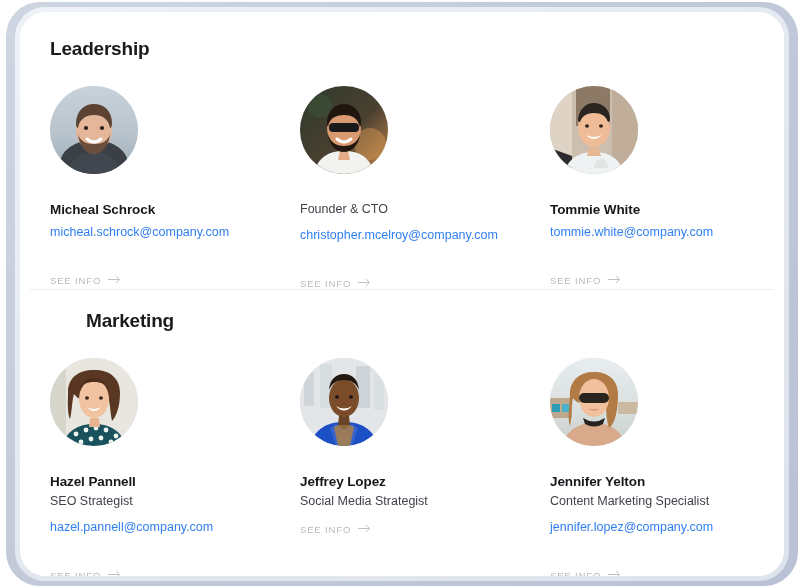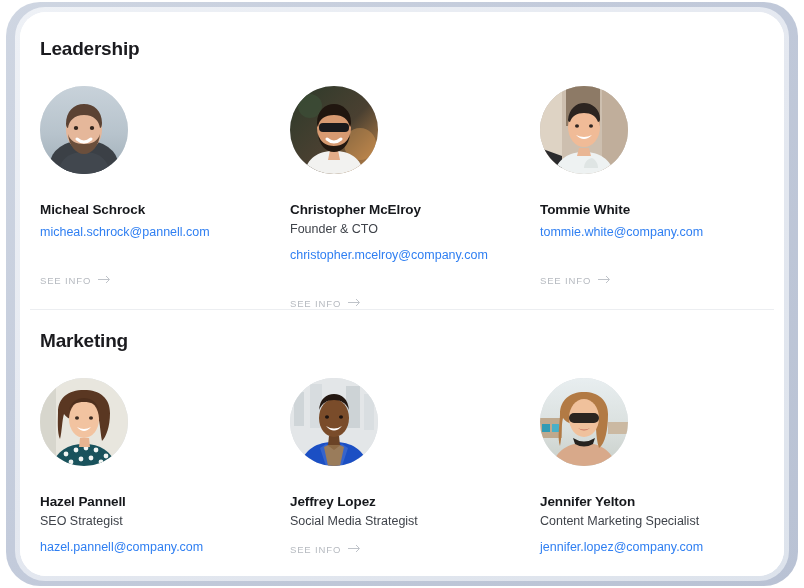--- a/index.html
+++ b/index.html
@@ -49,30 +49,30 @@
   #page {
     position: absolute;
     left: 0; top: 0;
     width: 100%;
     height: 100%;
     background: #ffffff;
     overflow: hidden;
   }
 
   .section {
-    padding: 0 20px;
+    padding: 0 30px;
   }
   .section-title {
     font-size: 19px;
     font-weight: bold;
     color: #1b1b1f;
     letter-spacing: -0.2px;
   }
   #section-leadership .section-title { padding-top: 26px; }
-  #section-marketing .section-title { padding-top: 20px; }
+  #section-marketing .section-title { padding-top: 20px; margin-left: 36px; }
 
   .divider {
     height: 1px;
     background: #eceef1;
     margin: 0 10px;
   }
 
   .card-grid {
     display: flex;
     flex-direction: row;
@@ -159,21 +159,21 @@
                   <path d="M18 88c2-16 12-22 26-22s24 6 26 22z" fill="#41474e"></path>
                   <ellipse cx="44" cy="44" rx="18" ry="21" fill="#e5b79a"></ellipse>
                   <path d="M26 38c0-13 8-20 18-20s18 7 18 19c0 3-1 5-2 5-1-7-6-13-16-13s-15 6-16 13c-1 0-2-2-2-4z" fill="#5b4233"></path>
                   <path d="M28 48c1 12 8 20 16 20s15-8 16-20c-2 7-8 10-16 10s-14-3-16-10z" fill="#6b4f3c"></path>
                   <ellipse cx="36" cy="42" rx="2.2" ry="2" fill="#32241c"></ellipse>
                   <ellipse cx="52" cy="42" rx="2.2" ry="2" fill="#32241c"></ellipse>
                   <path d="M37 53q7 6 14 0" stroke="#ffffff" stroke-width="3" fill="none" stroke-linecap="round"></path>
                 </svg>
               </div>
               <div class="person-name">Micheal Schrock</div>
-              <a class="person-email" href="#">micheal.schrock@pannell.com</a>
+              <a class="person-email" href="#">micheal.schrock@company.com</a>
               <a class="see-info" href="#">
                 <span>SEE INFO</span>
                 <span class="arrow-icon">
                   <svg width="13" height="9" viewBox="0 0 13 9">
                       <path d="M0 4.5h11M8 1l3.5 3.5L8 8" stroke="#bfc3c9" stroke-width="1" fill="none"></path>
                     </svg>
                 </span>
               </a>
             </div>
 
@@ -193,21 +193,20 @@
                   <path d="M14 88c3-16 14-23 30-23s27 7 30 23z" fill="#f2f2f0"></path>
                   <path d="M40 64h8l2 10h-12z" fill="#e3ac88"></path>
                   <ellipse cx="44" cy="42" rx="17" ry="20" fill="#d79a71"></ellipse>
                   <path d="M27 37c0-12 8-19 17-19s17 7 17 18c0 2 0 4-1 5-2-8-7-12-16-12s-15 4-16 12c-1-1-1-3-1-4z" fill="#20160f"></path>
                   <path d="M28 48c1 11 8 18 16 18s15-7 16-18c-2 8-8 12-16 12s-14-4-16-12z" fill="#231810"></path>
                   <rect x="29" y="37" width="30" height="9" rx="4" fill="#1a1a1c"></rect>
                   <rect x="43" y="40" width="3" height="2" fill="#1a1a1c"></rect>
                   <path d="M37 53q7 6 14 0" stroke="#ffffff" stroke-width="3" fill="none" stroke-linecap="round"></path>
                 </svg>
               </div>
-              <div class="person-name">Christopher McElroy</div>
               <div class="person-role">Founder &amp; CTO</div>
               <a class="person-email" href="#">christopher.mcelroy@company.com</a>
               <a class="see-info" href="#">
                 <span>SEE INFO</span>
                 <span class="arrow-icon">
                   <svg width="13" height="9" viewBox="0 0 13 9">
                       <path d="M0 4.5h11M8 1l3.5 3.5L8 8" stroke="#bfc3c9" stroke-width="1" fill="none"></path>
                     </svg>
                 </span>
               </a>

